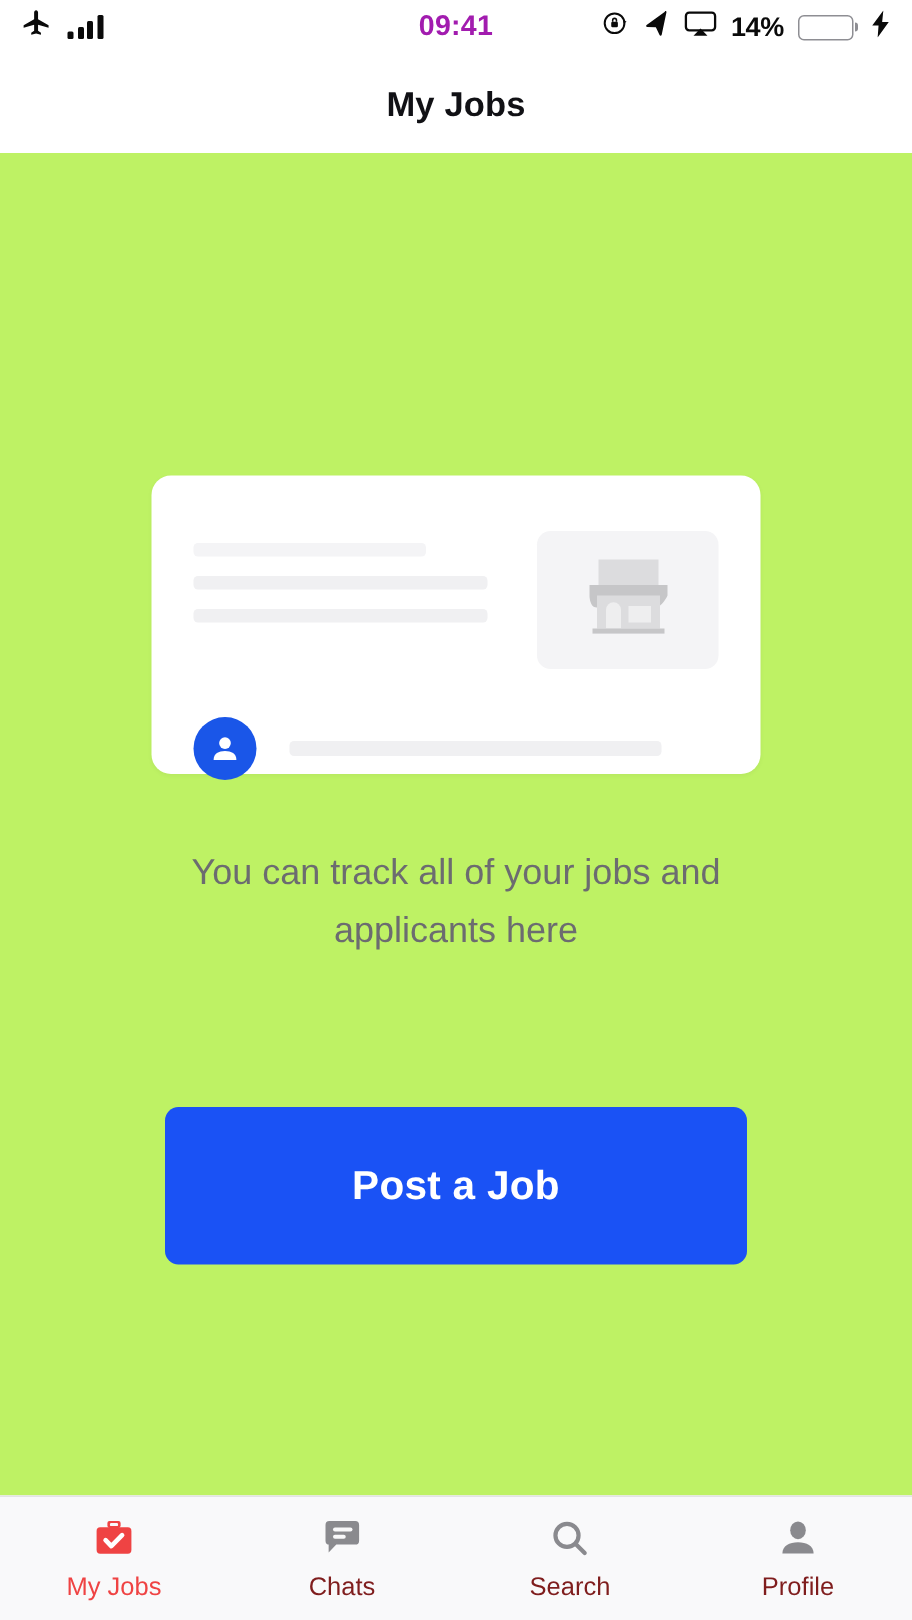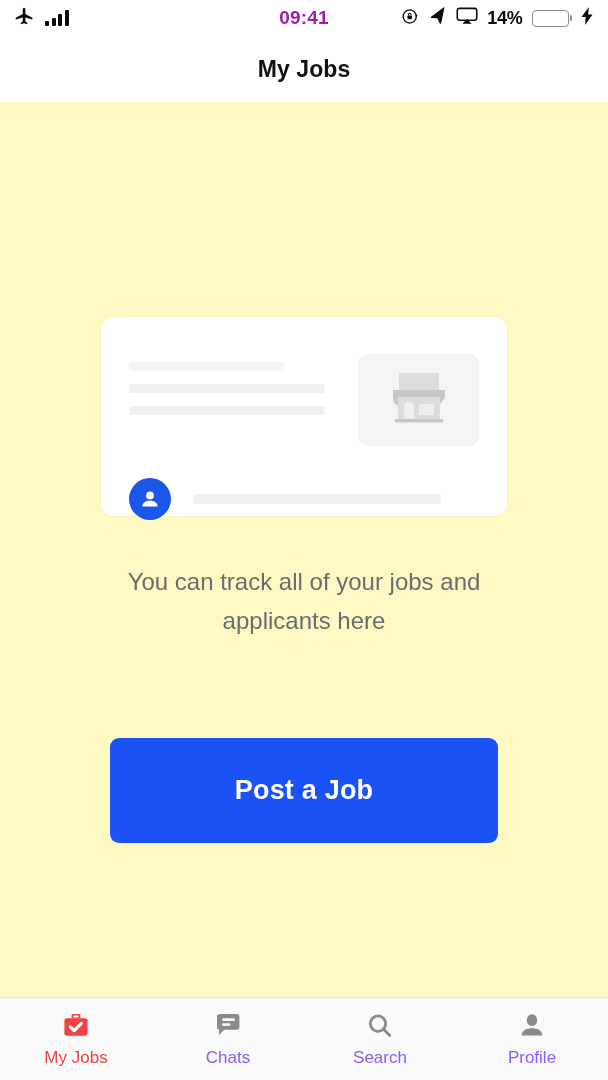--- a/index.html
+++ b/index.html
@@ -49,21 +49,21 @@
   
   .header {
     height:66px; background:#ffffff;
     display:flex; align-items:center; justify-content:center;
   }
   .header .title { font-size:23px; font-weight:bold; color:#111115; letter-spacing:0.1px; }
 
   
   .main {
     position:absolute; top:102px; bottom:83px; left:0; right:0;
-    background:#fef9c3;
+    background:#bef264;
     display:flex; flex-direction:column; align-items:center;
   }
 
   .card {
     width:406px; height:199px; background:#ffffff;
     border-radius:13px; margin-top:215px;
     padding:37px 28px 0 28px; position:relative;
     box-shadow:0 1px 3px rgba(0,0,0,0.04);
   }
   .card-top { display:flex; justify-content:space-between; }
@@ -101,21 +101,21 @@
   
   .tabbar {
     position:absolute; left:0; right:0; bottom:0; height:83px;
     background:#f9f9fa; border-top:1px solid #e3e3e5;
     display:flex;
   }
   .tab {
     flex:1; display:flex; flex-direction:column;
     align-items:center; justify-content:center; gap:7px; cursor:pointer;
   }
-  .tab .tlabel { font-size:17px; color:#8b5cf6; }
+  .tab .tlabel { font-size:17px; color:#7f1d1d; }
   .tab.active .tlabel { color:#ef4343; }
   .ticon { height:30px; display:flex; align-items:center; justify-content:center; }
 </style>
 </head>
 <body>
 
 <div class="statusbar">
   <div class="sb-left">
     <span class="ic">
       <svg width="21" height="21" viewBox="0 0 24 24" fill="#0a0a0a">

